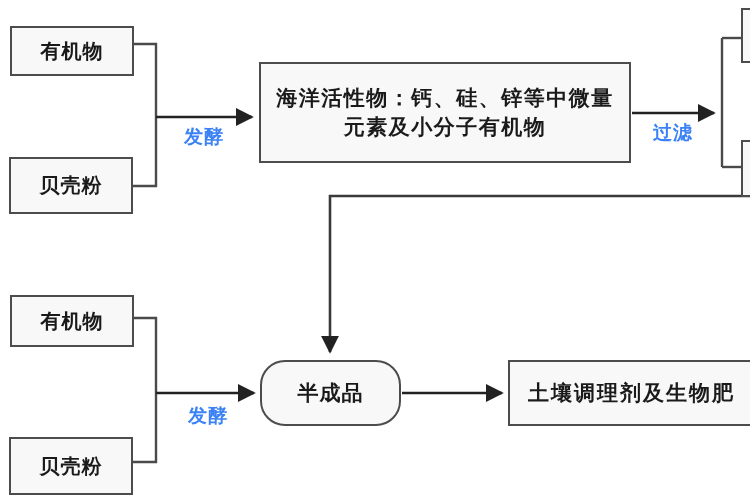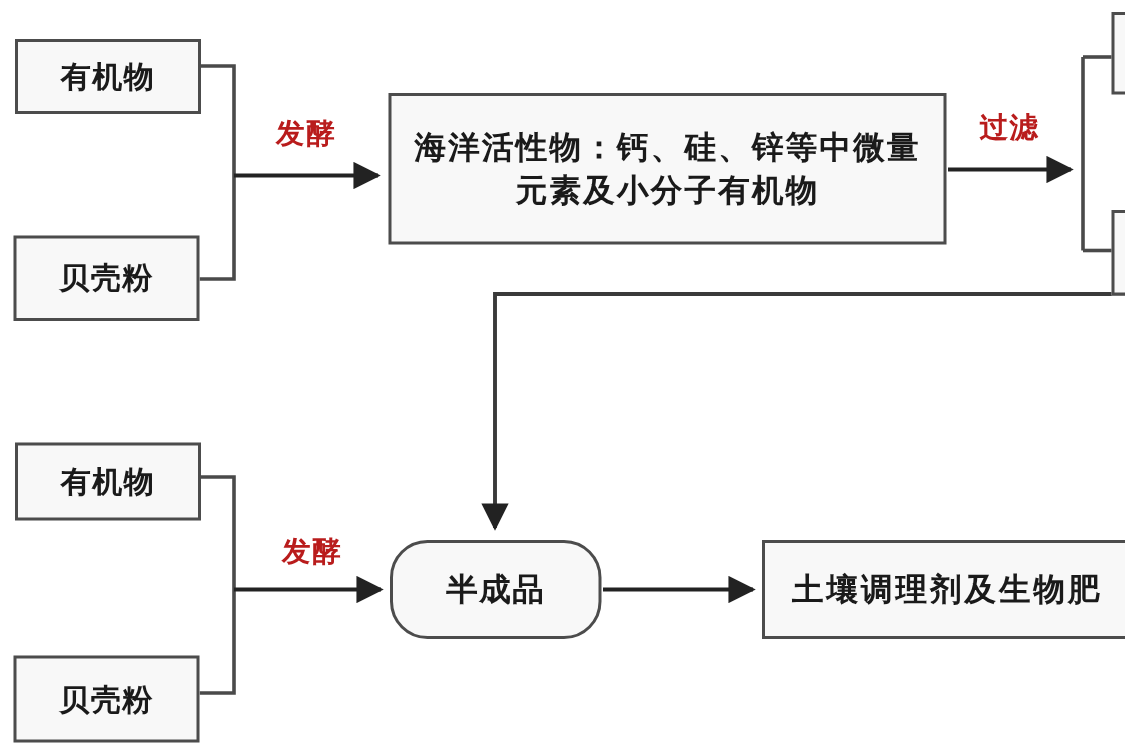--- a/index.html
+++ b/index.html
@@ -48,24 +48,25 @@
   .node-multiline {
     white-space: normal;
     font-size: 21px;
     letter-spacing: 1.5px;
     padding: 0 6px;
   }
   .edge-label {
     position: absolute;
     font-size: 19px;
     font-weight: 700;
-    color: #b91c1c;
+    color: #3b82f6;
     letter-spacing: 1px;
     white-space: nowrap;
     z-index: 3;
+    margin-top: 48px;
   }
 </style>
 </head>
 <body>
 
 <div id="canvas">
 
   <svg id="wires" viewBox="0 0 750 500" xmlns="http://www.w3.org/2000/svg">
     <defs>
       <marker id="arrow" viewBox="0 0 10 10" refX="9" refY="5" markerWidth="7" markerHeight="7" orient="auto-start-reverse">

